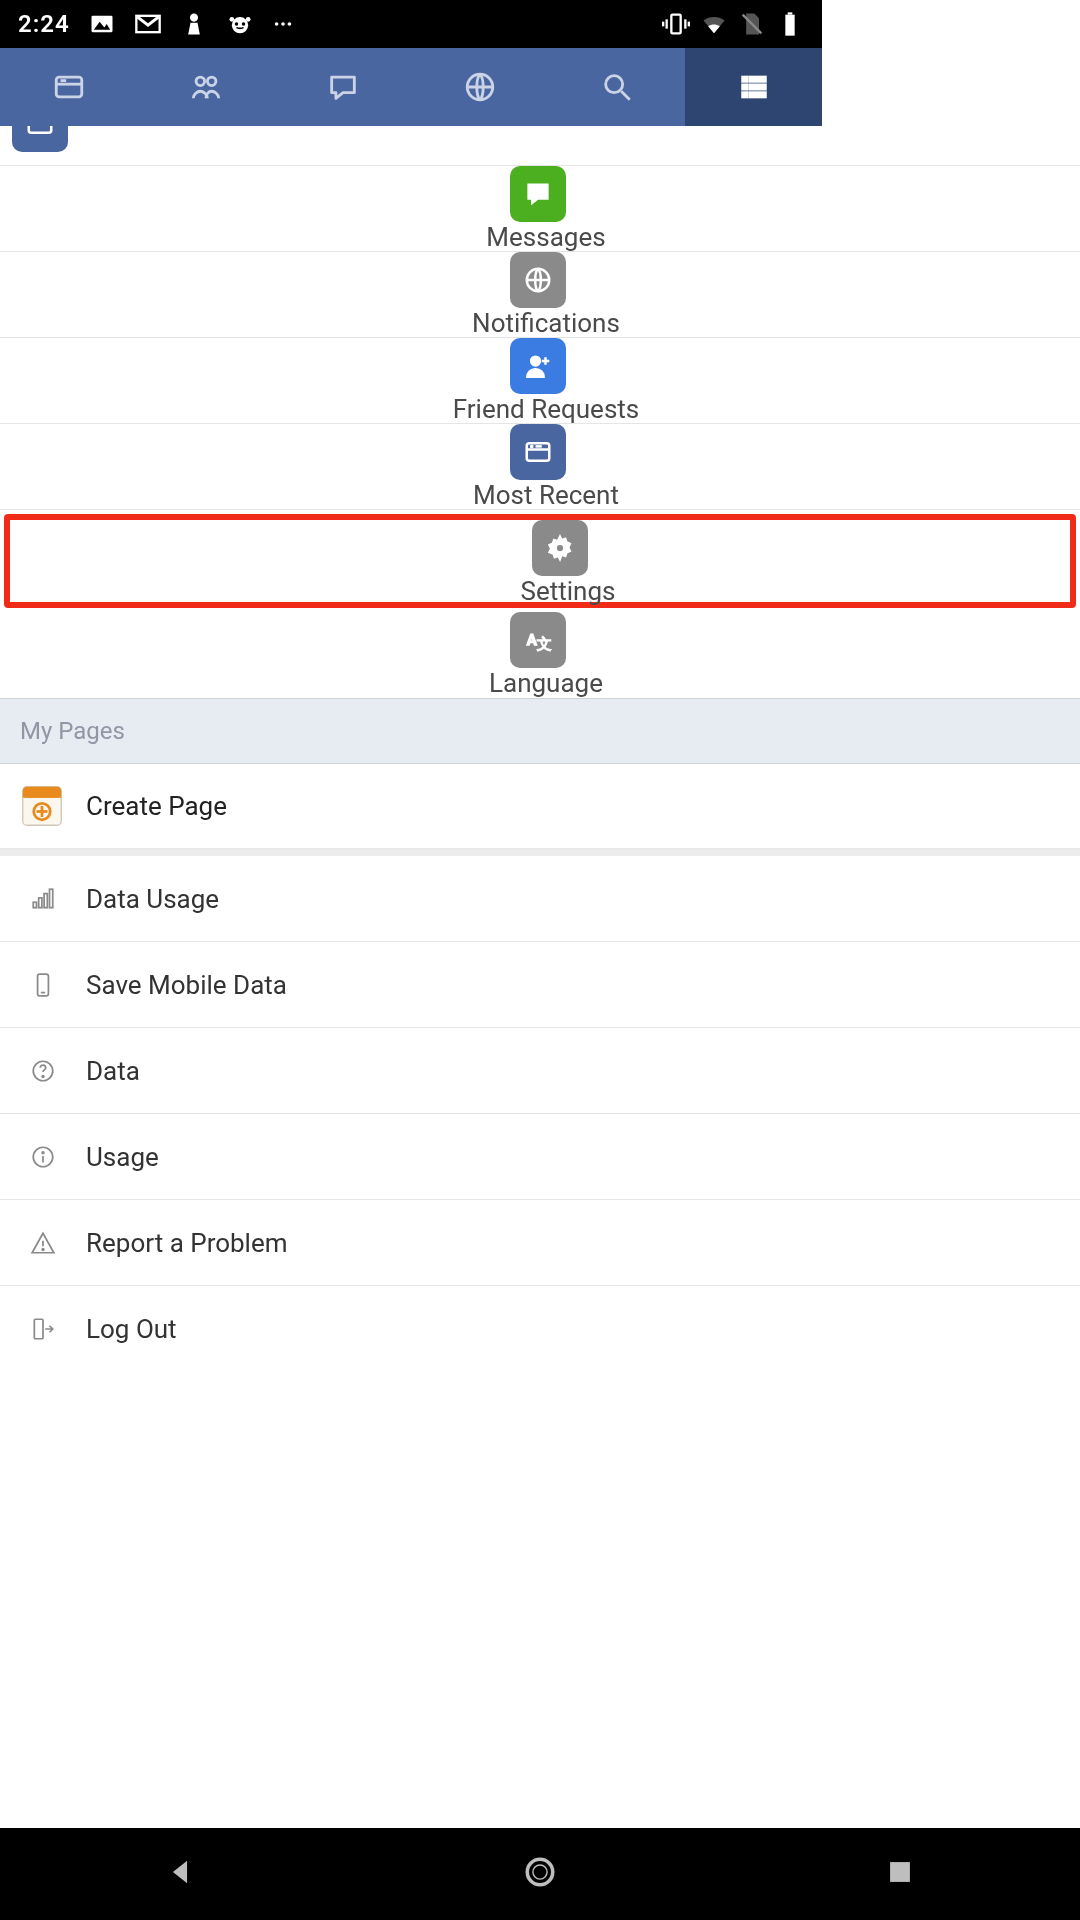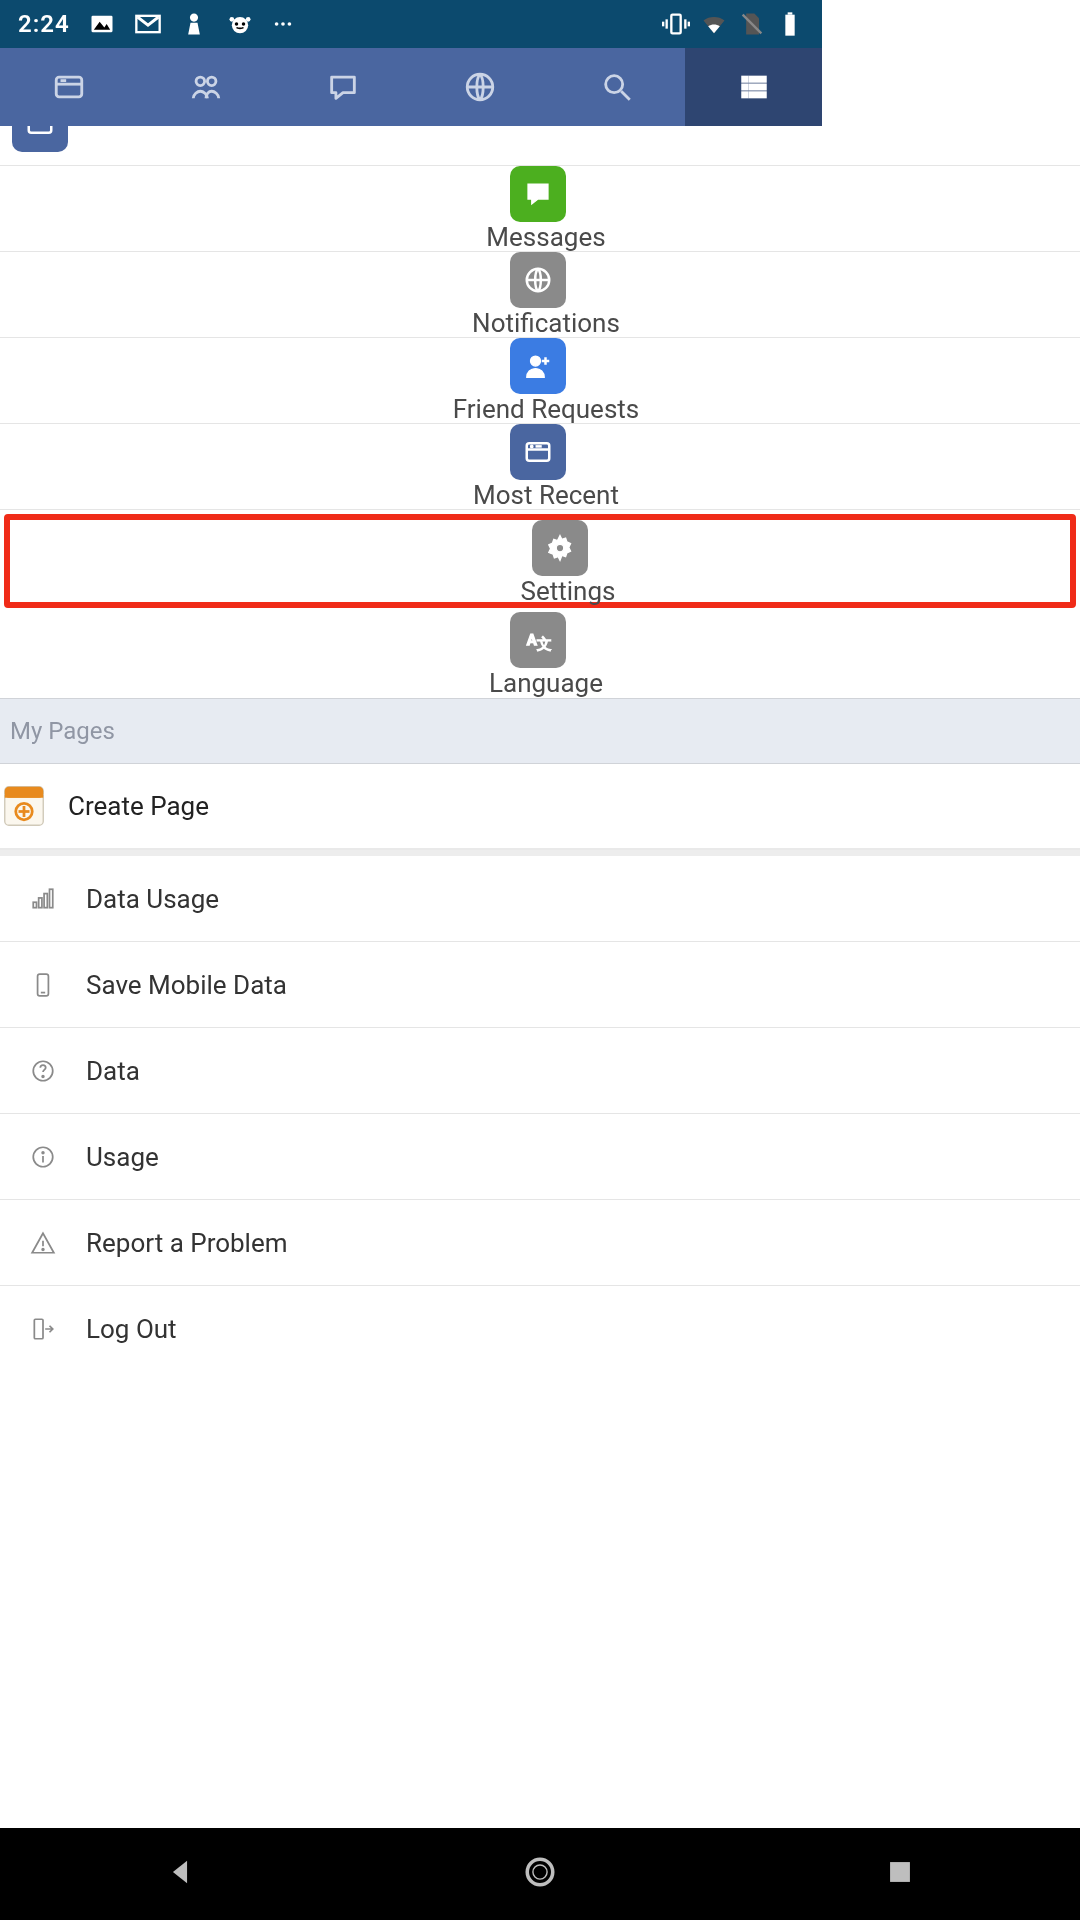--- a/index.html
+++ b/index.html
@@ -1,19 +1,19 @@
 <!DOCTYPE html>
 <html><head>
 <meta charset="utf-8">
 <style>
 * { margin:0; padding:0; box-sizing:border-box; font-family:-apple-system, "Helvetica Neue", Roboto, Arial, sans-serif; -webkit-font-smoothing:antialiased; }
 html,body { width:822px; height:1461px; background:#fff; overflow:hidden; }
 
 
-.status-bar { height:48px; background:#0c4a6e; color:#fff; display:flex; align-items:center; justify-content:space-between; padding:0 18px; font-size:24px;gap:32px; }
+.status-bar { height:48px; background:#000000; color:#fff; display:flex; align-items:center; justify-content:space-between; padding:0 18px; font-size:24px;gap:32px; }
 .status-left { display:flex; align-items:center; gap:18px; }
 .status-right { display:flex; align-items:center; gap:10px; }
 .clock { font-weight:600; letter-spacing:1px; }
 .sicon { width:28px; height:28px; fill:#fff; display:block; }
 
 
 .fb-tabbar { height:78px; background:#4A66A0; display:flex; }
 .fb-tab { flex:1; display:flex; align-items:center; justify-content:center; }
 .fb-tab.active { background:#2E4571; }
 .fb-tab svg { width:34px; height:34px; fill:none; stroke:#CBD4E6; stroke-width:2; }
@@ -28,28 +28,28 @@
 .mi-label { color:#4A4A4A; }
 .icon-gray { background:#8A8A8A; }
 .icon-green { background:#4CAF1F; }
 .icon-blue { background:#3B7CE3; }
 .icon-fbblue { background:#4A66A0; }
 .mi-icon svg { width:30px; height:30px; fill:#fff; stroke:#fff; }
 
 .highlight-box { margin:4px 4px; border:6px solid #F02B18; border-radius:4px;padding-left:44px; }
 .highlight-box .menu-item { border-bottom:none; height:82px; }
 
-.section-header { background:#E7EBF2; border-top:1px solid #D0D3D8; border-bottom:1px solid #D0D3D8; padding:18px 10px; font-size:24px; color:#9096A4; }
+.section-header { background:#E7EBF2; border-top:1px solid #D0D3D8; border-bottom:1px solid #D0D3D8; padding:18px 20px; font-size:24px; color:#9096A4; }
 
 .menu-simple { display:flex; align-items:center; height:86px; padding-left:28px; border-bottom:1px solid #E5E5E5; font-size:26px; color:#333; background:#fff; }
 .si-icon { width:30px; height:30px; display:flex; align-items:center; justify-content:center; margin-right:28px; color:#777; }
 .si-icon svg { width:26px; height:26px; fill:none; stroke:#8A8A8A; stroke-width:1.6; }
 
 
-.create-page { display:flex; align-items:center; height:86px; font-size:26px; color:#222; border-bottom:2px solid #E9E9E9; background:#fff;}
+.create-page { display:flex; align-items:center; height:86px; padding-left:18px; font-size:26px; color:#222; border-bottom:2px solid #E9E9E9; background:#fff;}
 .cp-icon { width:48px; height:48px; border-radius:6px; margin-right:20px; display:flex; align-items:center; justify-content:center; }
 
 
 .nav-bar { position:absolute; bottom:0; left:0; right:0; height:92px; background:#000; display:flex; align-items:center; justify-content:space-around; }
 .nav-bar svg { width:34px; height:34px; fill:#BEBEBE; }
 </style>
 </head>
 <body>
 
 <div class="status-bar">

